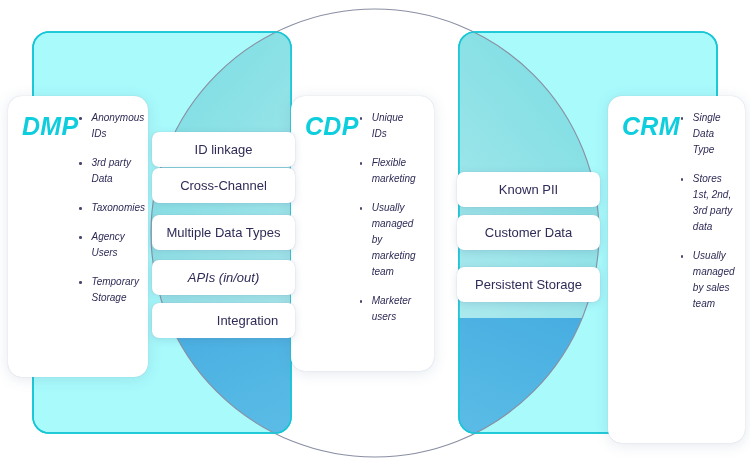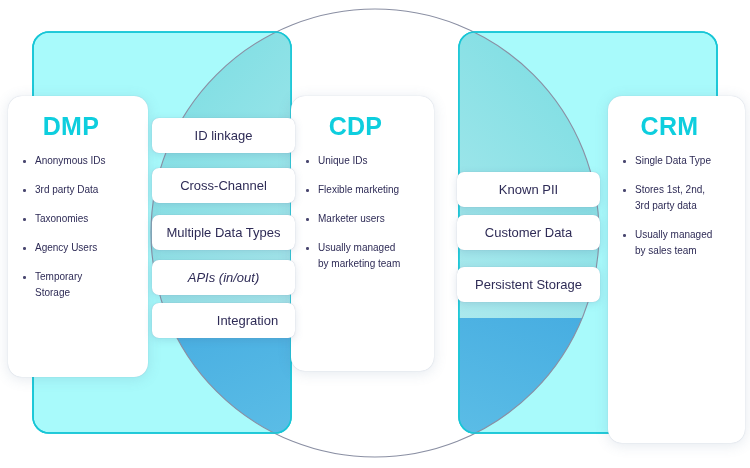--- a/index.html
+++ b/index.html
@@ -34,21 +34,21 @@
   
   .info-card {
     position: absolute;
     background: #ffffff;
     border-radius: 14px;
     box-shadow: 0 2px 14px rgba(80, 110, 150, 0.16),
                 0 0 1px rgba(120, 140, 170, 0.45);
     box-sizing: border-box;
     padding: 14px 28px 12px 14px;
     display: flex;
-    flex-direction: column;
+    font-style: italic;
   }
   .card-dmp { left: 8px;   top: 96px;  width: 140px; height: 281px; }
   .card-cdp { left: 291px; top: 96px;  width: 143px; height: 275px; }
   .card-crm { left: 608px; top: 96px;  width: 137px; height: 347px; }
 
   .card-title {
     color: #0ECEDE;
     font-size: 25px;
     font-weight: bold;
     text-align: center;
@@ -96,21 +96,21 @@
     color: #2E2B56;
     font-size: 13px;
     line-height: 1;
     text-align: center;
     white-space: nowrap;
   }
 
   .chips-left  .chip { left: 152px; width: 143px; height: 35px; }
   .chips-right .chip { left: 457px; width: 143px; height: 35px; }
 
-  .chips-left  .chip:nth-child(1) { top: 118px; text-align: right; }
+  .chips-left  .chip:nth-child(1) { top: 132px; text-align: right; }
   .chips-left  .chip:nth-child(2) { top: 168px; }
   .chips-left  .chip:nth-child(3) { top: 215px; }
   .chips-left  .chip:nth-child(4) { top: 260px; font-style: italic; }
   .chips-left  .chip:nth-child(5) { top: 303px; padding-left: 48px; }
 
   .chips-right .chip:nth-child(1) { top: 172px; }
   .chips-right .chip:nth-child(2) { top: 215px; }
   .chips-right .chip:nth-child(3) { top: 267px; }
 </style>
 </head>
@@ -198,22 +198,22 @@
       <li>Agency Users</li>
       <li>Temporary Storage</li>
     </ul>
   </div>
 
   <div class="info-card card-cdp">
     <div class="card-title">CDP</div>
     <ul class="bullets">
       <li>Unique IDs</li>
       <li>Flexible marketing</li>
+      <li>Usually managed by marketing team</li>
       <li>Marketer users</li>
-      <li>Usually managed by marketing team</li>
     </ul>
   </div>
 
   <div class="info-card card-crm">
     <div class="card-title">CRM</div>
     <ul class="bullets">
       <li>Single Data Type</li>
       <li>Stores 1st, 2nd, 3rd party data</li>
       <li>Usually managed by sales team</li>
     </ul>

